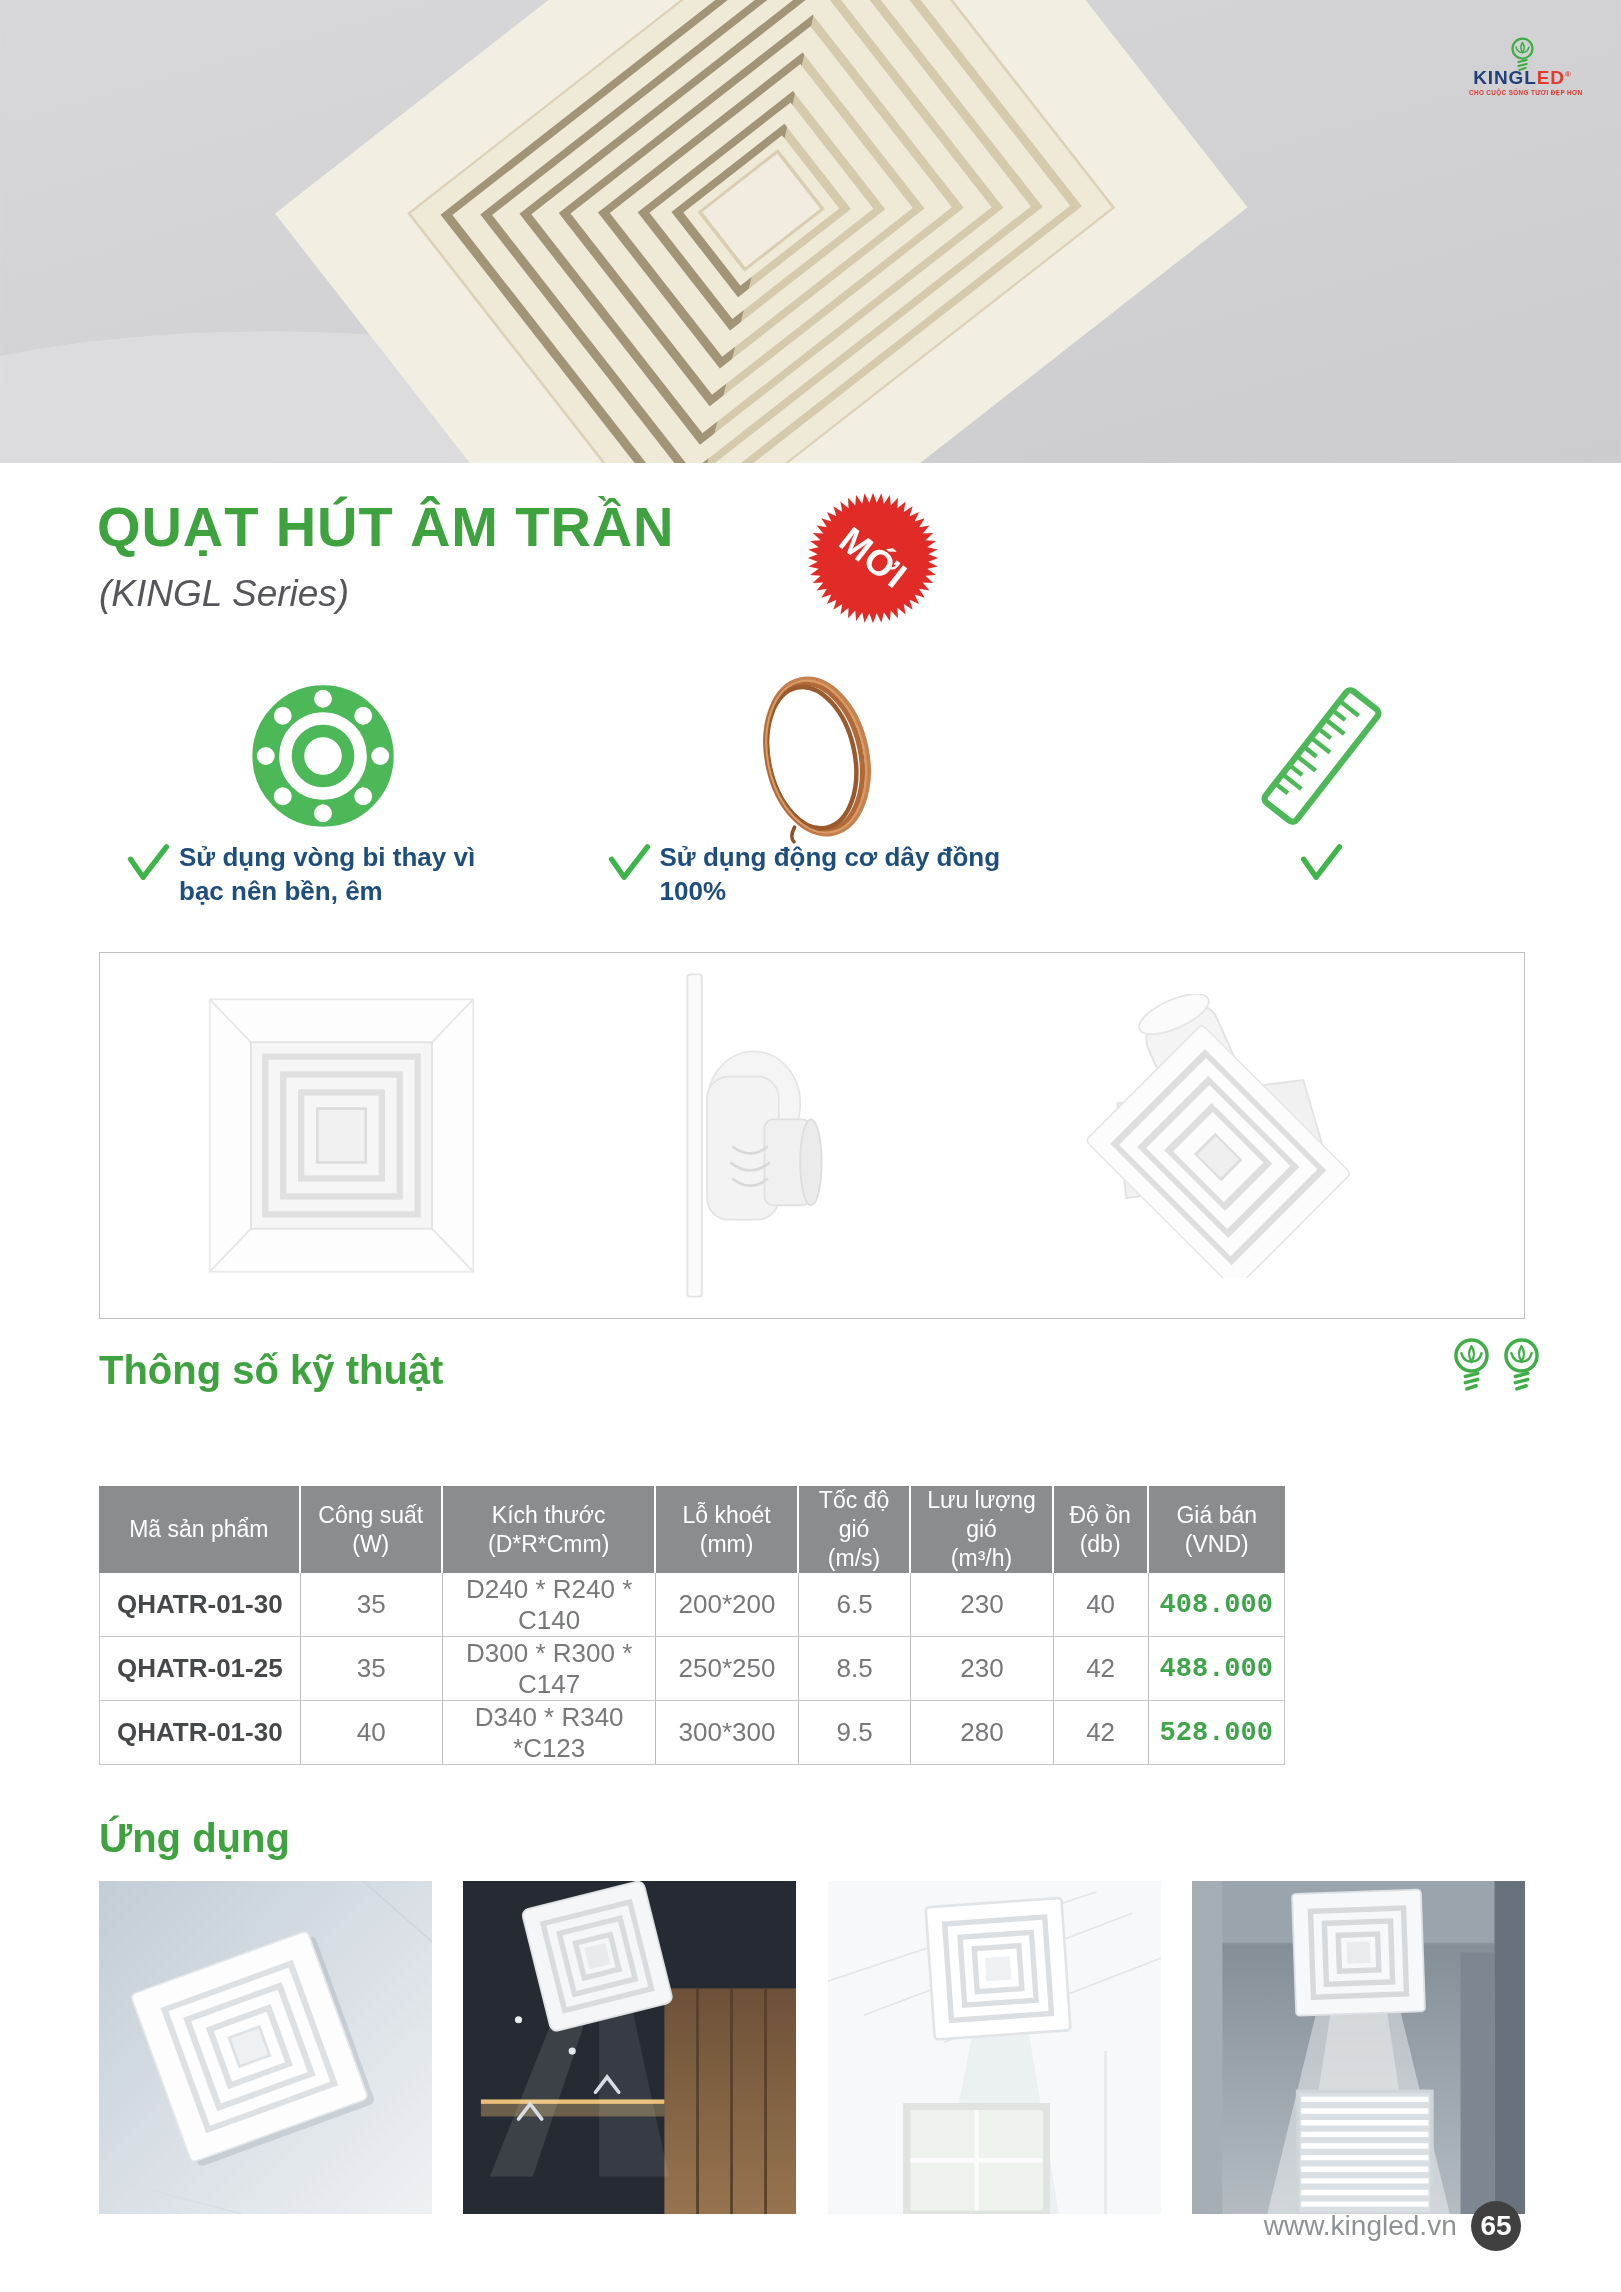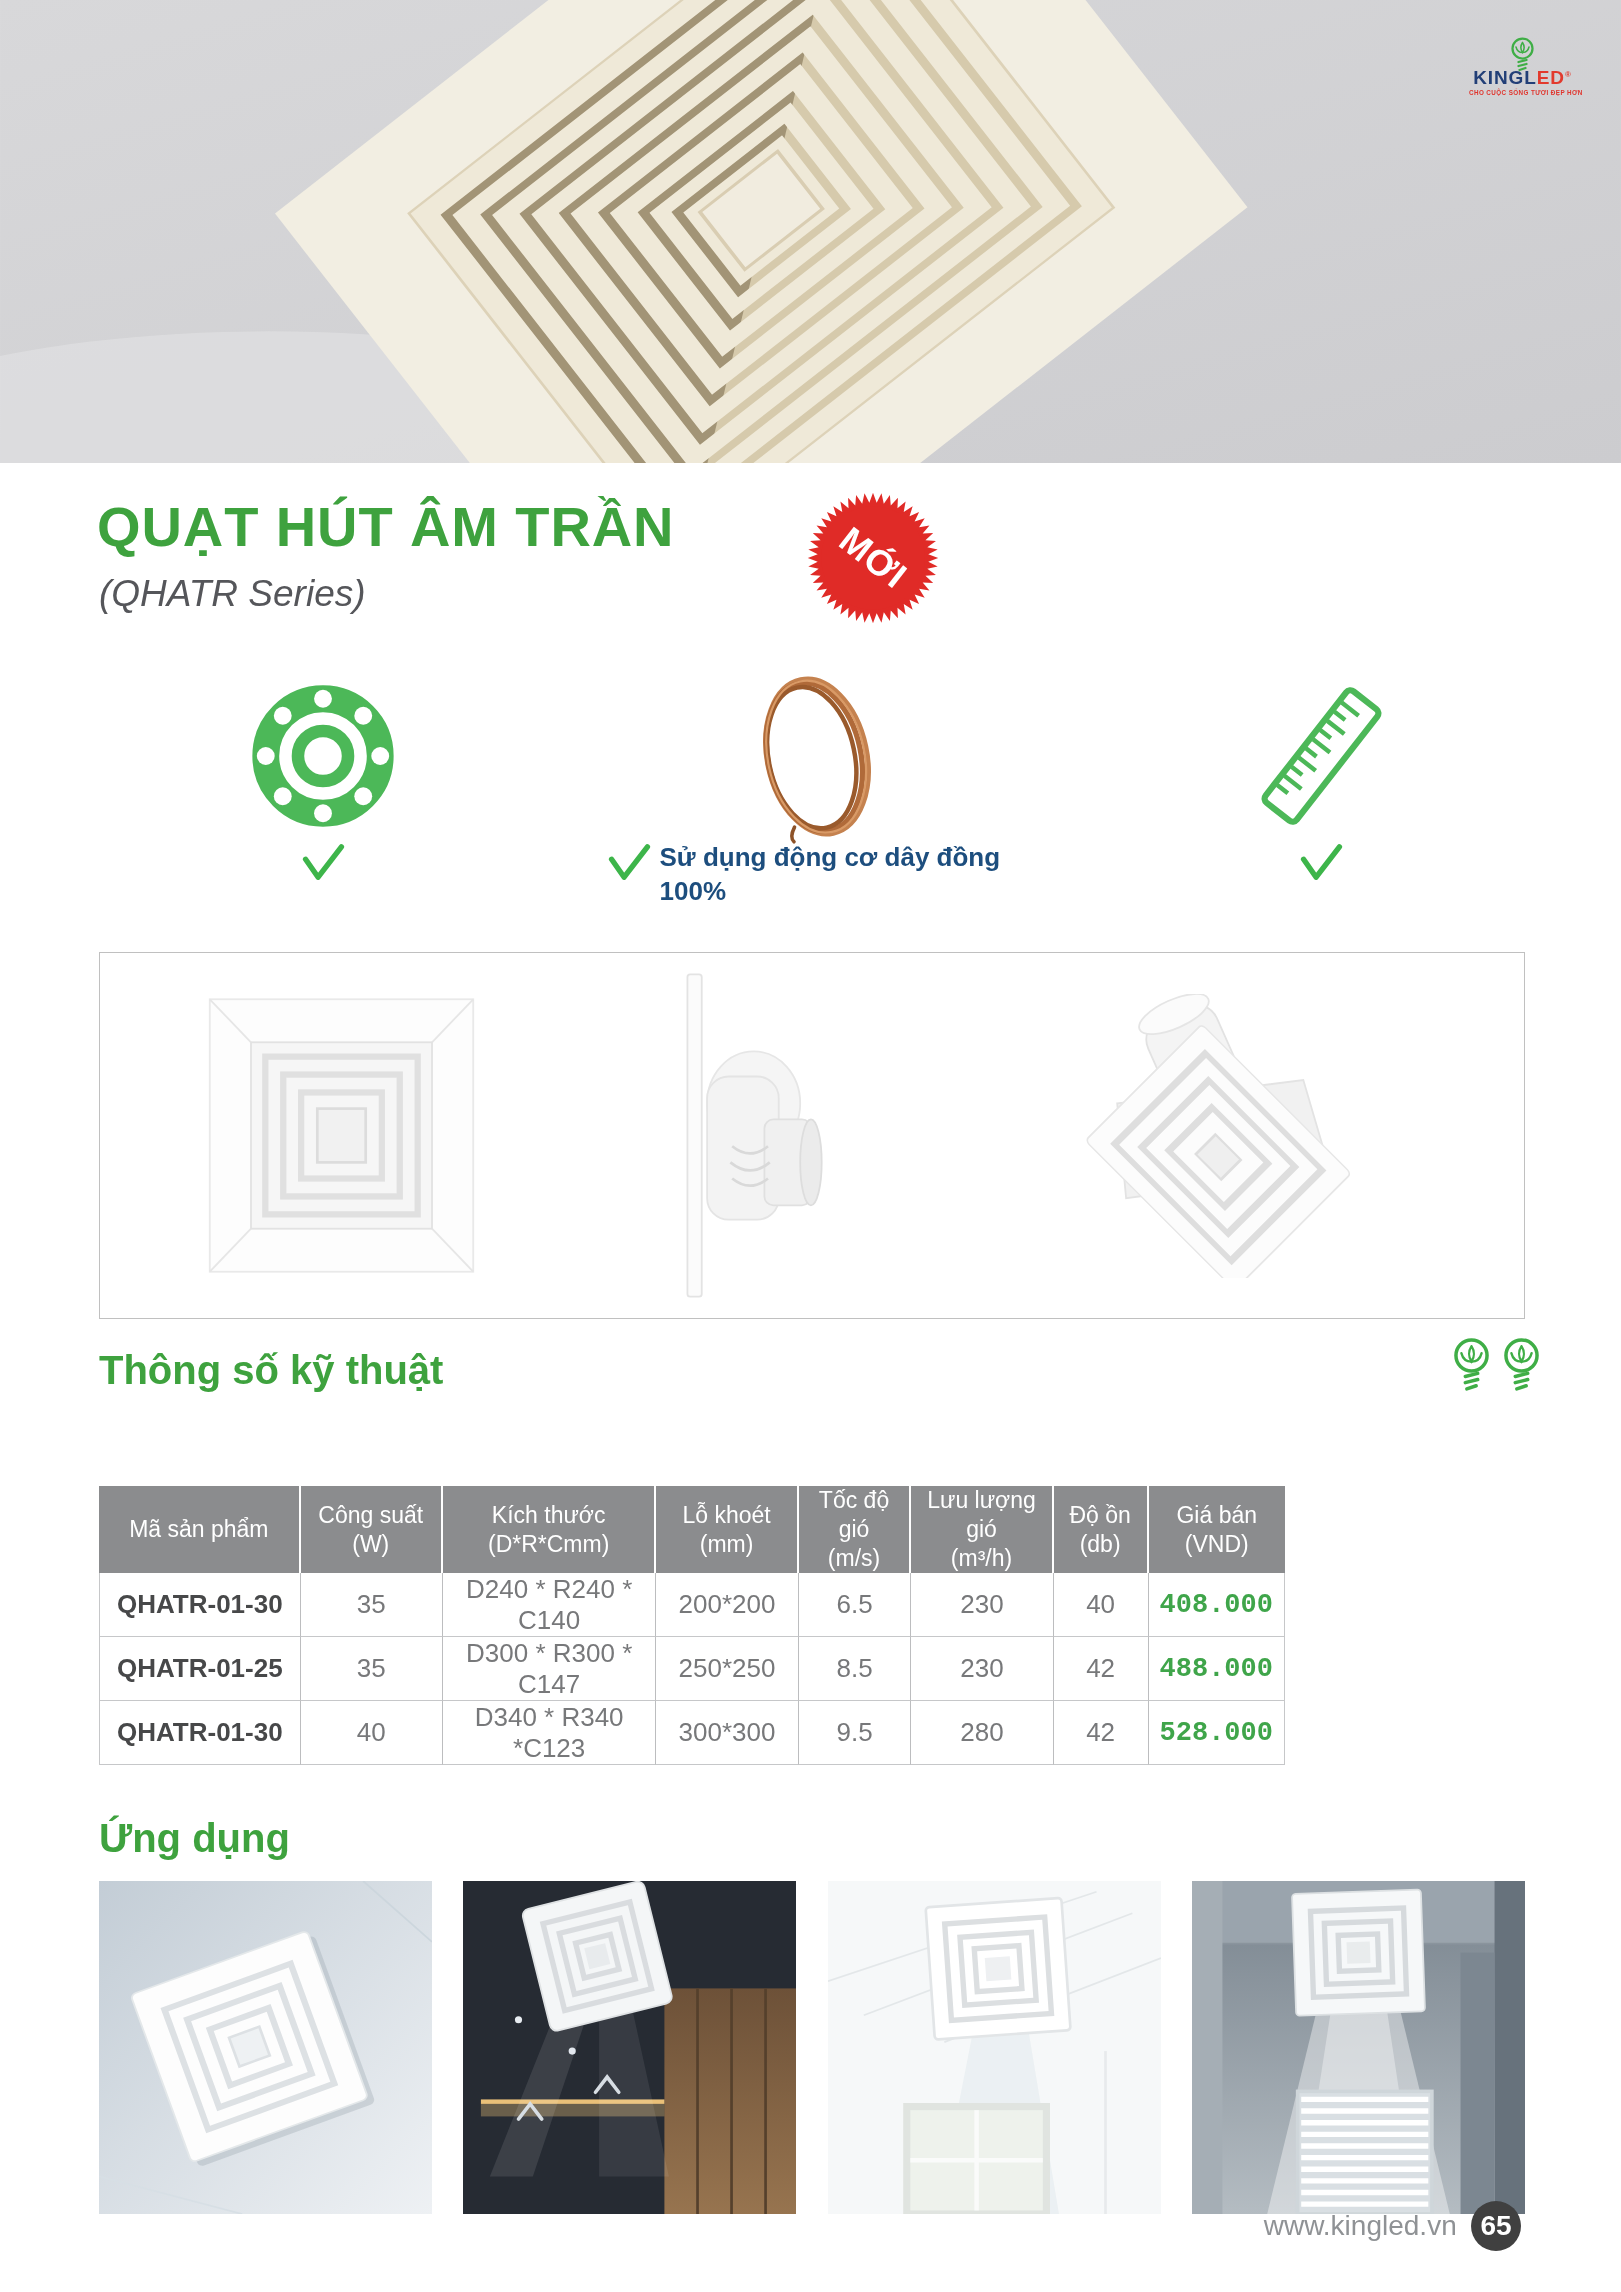--- a/index.html
+++ b/index.html
@@ -132,21 +132,21 @@
     <div class="abs logo">
       <svg class="logo-bulb" width="29" height="36" viewBox="0 0 56 72">
           <use href="#bulb"></use>
         </svg>
       <div class="logo-text"><span class="lg-navy">KINGL</span><span class="lg-red">ED</span><span class="lg-reg">®</span></div>
       <div class="logo-tagline">CHO CUỘC SỐNG TƯƠI ĐẸP HƠN</div>
     </div>
   </div>
 
   <div class="abs title">QUẠT HÚT ÂM TRẦN</div>
-  <div class="abs series">(QHATR Series)</div>
+  <div class="abs series">(KINGL Series)</div>
   <div class="abs badge">
     <svg width="134" height="134" viewBox="0 0 150 150">
       <polygon id="star-poly" fill="#e02b27" points="148.0,75.0 136.9,79.1 147.4,84.5 135.8,87.1 145.5,93.9 133.7,94.9 142.4,102.9 130.6,102.4 138.2,111.5 126.6,109.4 132.9,119.4 121.6,115.9 126.6,126.6 115.9,121.6 119.4,132.9 109.4,126.6 111.5,138.2 102.4,130.6 102.9,142.4 94.9,133.7 93.9,145.5 87.1,135.8 84.5,147.4 79.1,136.9 75.0,148.0 70.9,136.9 65.5,147.4 62.9,135.8 56.1,145.5 55.1,133.7 47.1,142.4 47.6,130.6 38.5,138.2 40.6,126.6 30.6,132.9 34.1,121.6 23.4,126.6 28.4,115.9 17.1,119.4 23.4,109.4 11.8,111.5 19.4,102.4 7.6,102.9 16.3,94.9 4.5,93.9 14.2,87.1 2.6,84.5 13.1,79.1 2.0,75.0 13.1,70.9 2.6,65.5 14.2,62.9 4.5,56.1 16.3,55.1 7.6,47.1 19.4,47.6 11.8,38.5 23.4,40.6 17.1,30.6 28.4,34.1 23.4,23.4 34.1,28.4 30.6,17.1 40.6,23.4 38.5,11.8 47.6,19.4 47.1,7.6 55.1,16.3 56.1,4.5 62.9,14.2 65.5,2.6 70.9,13.1 75.0,2.0 79.1,13.1 84.5,2.6 87.1,14.2 93.9,4.5 94.9,16.3 102.9,7.6 102.4,19.4 111.5,11.8 109.4,23.4 119.4,17.1 115.9,28.4 126.6,23.4 121.6,34.1 132.9,30.6 126.6,40.6 138.2,38.5 130.6,47.6 142.4,47.1 133.7,55.1 145.5,56.1 135.8,62.9 147.4,65.5 136.9,70.9"></polygon>
       <circle cx="75" cy="75" r="58" fill="#e02b27"></circle>
     </svg>
     <span class="badge-label">MỚI</span>
   </div>
 
   <div class="abs feature f1">
     <div class="f-icon">
@@ -162,20 +162,21 @@
           <circle cx="85" cy="21" r="10"></circle>
             <circle cx="130" cy="40" r="10"></circle>
         </g>
         <circle cx="85" cy="85" r="28" fill="#ffffff" stroke="#4cb858" stroke-width="14"></circle>
       </svg>
     </div>
     <div class="f-row">
       <svg class="check" width="43" height="38" viewBox="0 0 48 42">
         <polyline points="4,18 18,38 44,4" fill="none" stroke="#3db54a" stroke-width="6" stroke-linecap="round" stroke-linejoin="round"></polyline>
       </svg>
+      <p class="f-text">Sử dụng vòng bi thay vì bạc nên bền, êm</p>
     </div>
   </div>
 
   <div class="abs feature f2">
     <div class="f-icon">
       <svg width="152" height="179" viewBox="0 0 170 200">
         <g transform="rotate(-12 85 100)" fill="none">
           <ellipse cx="85" cy="100" rx="56" ry="88" stroke="#c5824f" stroke-width="5"></ellipse>
           <ellipse cx="82" cy="100" rx="52" ry="84" stroke="#b06a39" stroke-width="6"></ellipse>
           <ellipse cx="79" cy="100" rx="48" ry="80" stroke="#9a5a2c" stroke-width="5"></ellipse>

